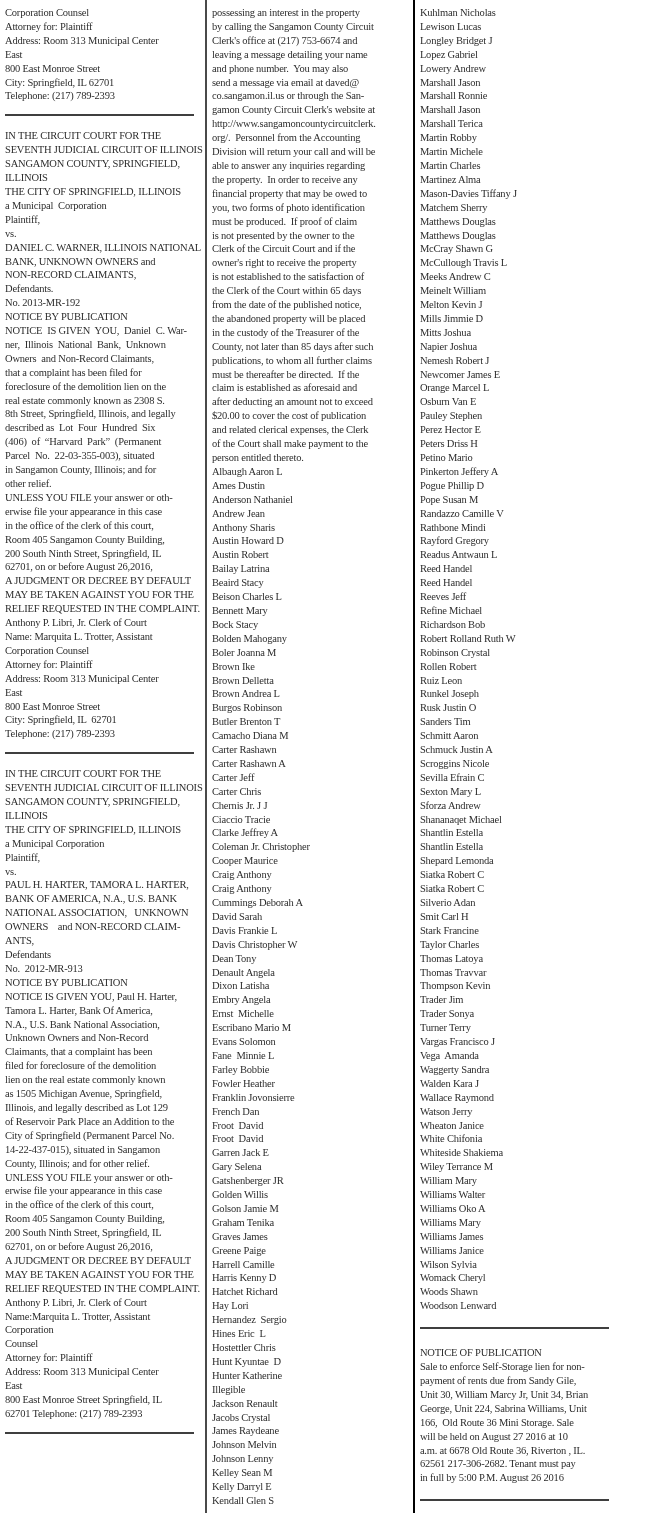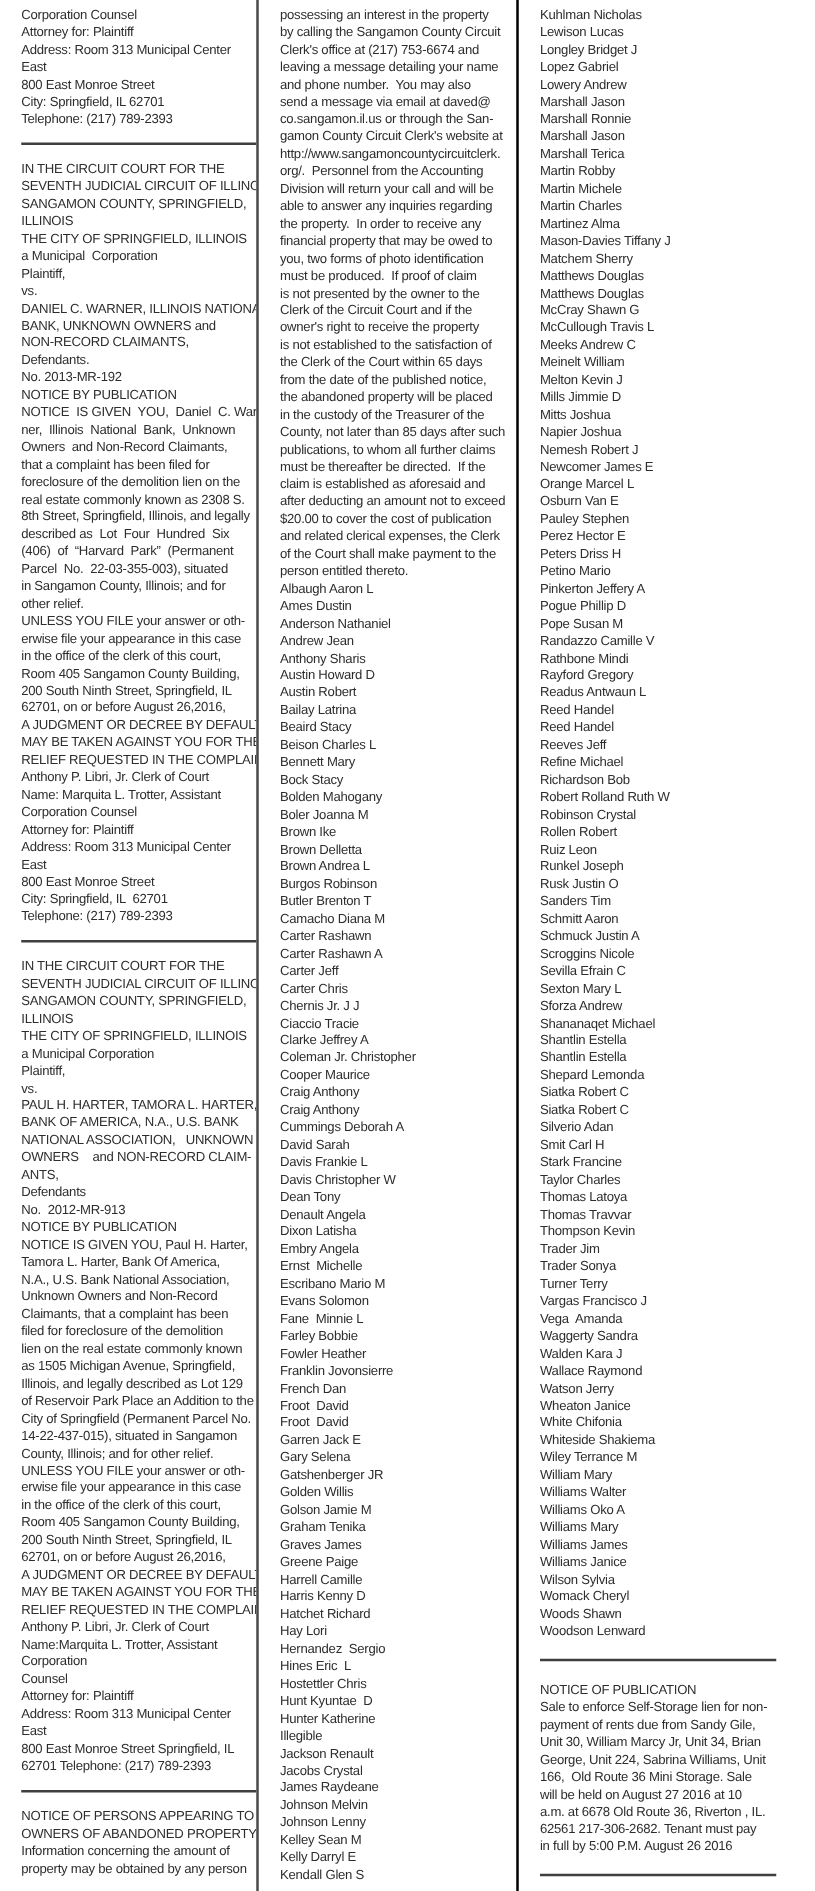--- a/index.html
+++ b/index.html
@@ -7,22 +7,23 @@
     position: relative;
     width: 652px;
     height: 1513px;
     background: #ffffff;
     display: flex;
     overflow: hidden;
     font-family: "Liberation Sans", sans-serif;
   }
   .col {
     box-sizing: border-box;
-    padding: 6px 8px 0 17px;
+    padding: 6px 8px 0 5px;
     overflow: hidden;
+    font-family: Liberation Serif, serif;
   }
   .col-1 { width: 218px; border-right: 2px solid #4a4a4a; }
   .col-2 { width: 219px; border-right: 2px solid #000000; }
   .col-3 { width: 250px; }
   .block {
     white-space: pre;
     font-size: 10.5px;
     line-height: 13.9px;
     letter-spacing: -0.2px;
     color: #2d2d2d;
@@ -135,24 +136,20 @@
 Anthony P. Libri, Jr. Clerk of Court
 Name:Marquita L. Trotter, Assistant
 Corporation
 Counsel
 Attorney for: Plaintiff
 Address: Room 313 Municipal Center
 East
 800 East Monroe Street Springfield, IL
 62701 Telephone: (217) 789-2393</div>
     <div class="rule"></div>
-    <div class="block">NOTICE OF PERSONS APPEARING TO BE
-OWNERS OF ABANDONED PROPERTY
-Information concerning the amount of
-property may be obtained by any person</div>
   </div>
 
   <div class="col col-2">
     <div class="block">possessing an interest in the property
 by calling the Sangamon County Circuit
 Clerk's office at (217) 753-6674 and
 leaving a message detailing your name
 and phone number.  You may also
 send a message via email at daved@
 co.sangamon.il.us or through the San-

